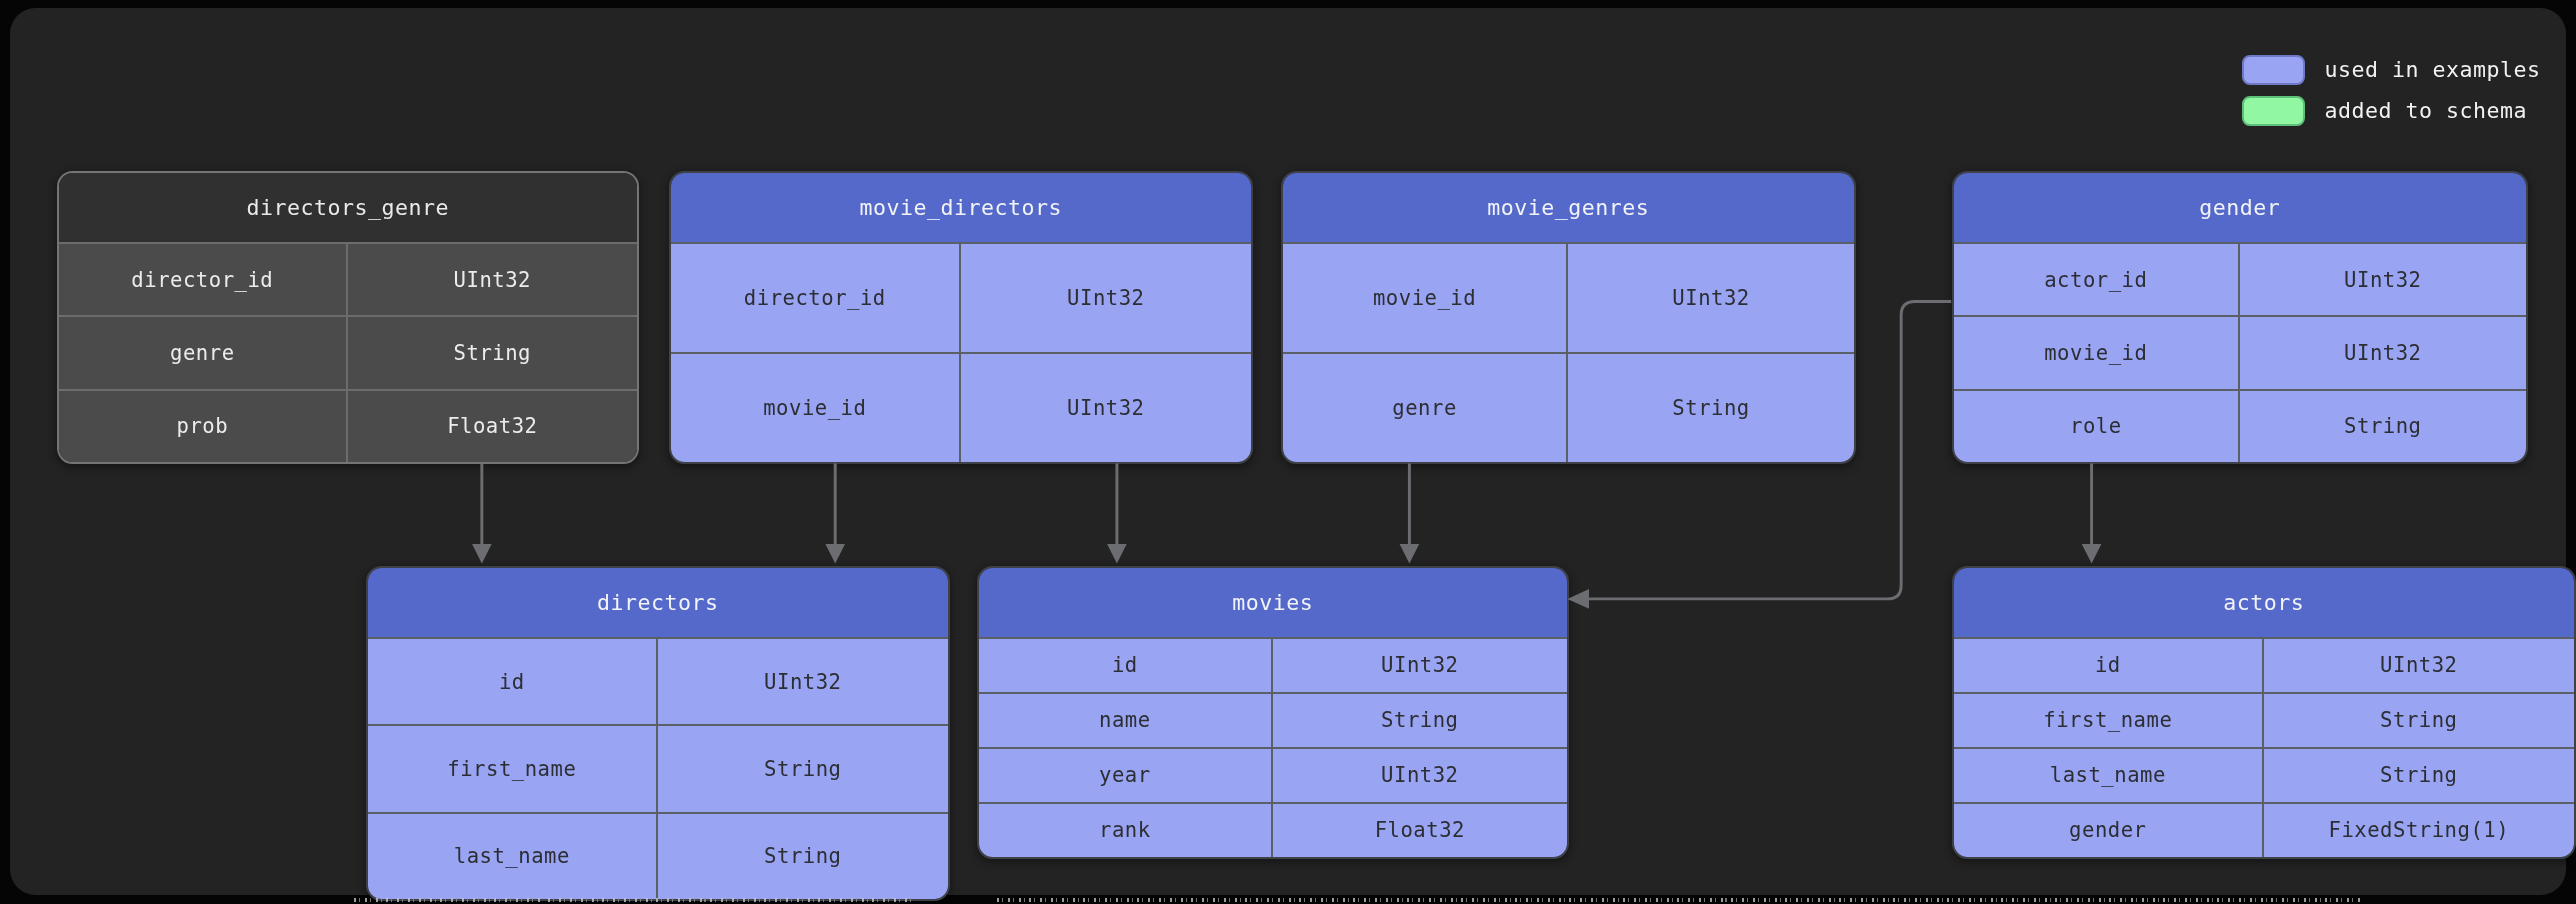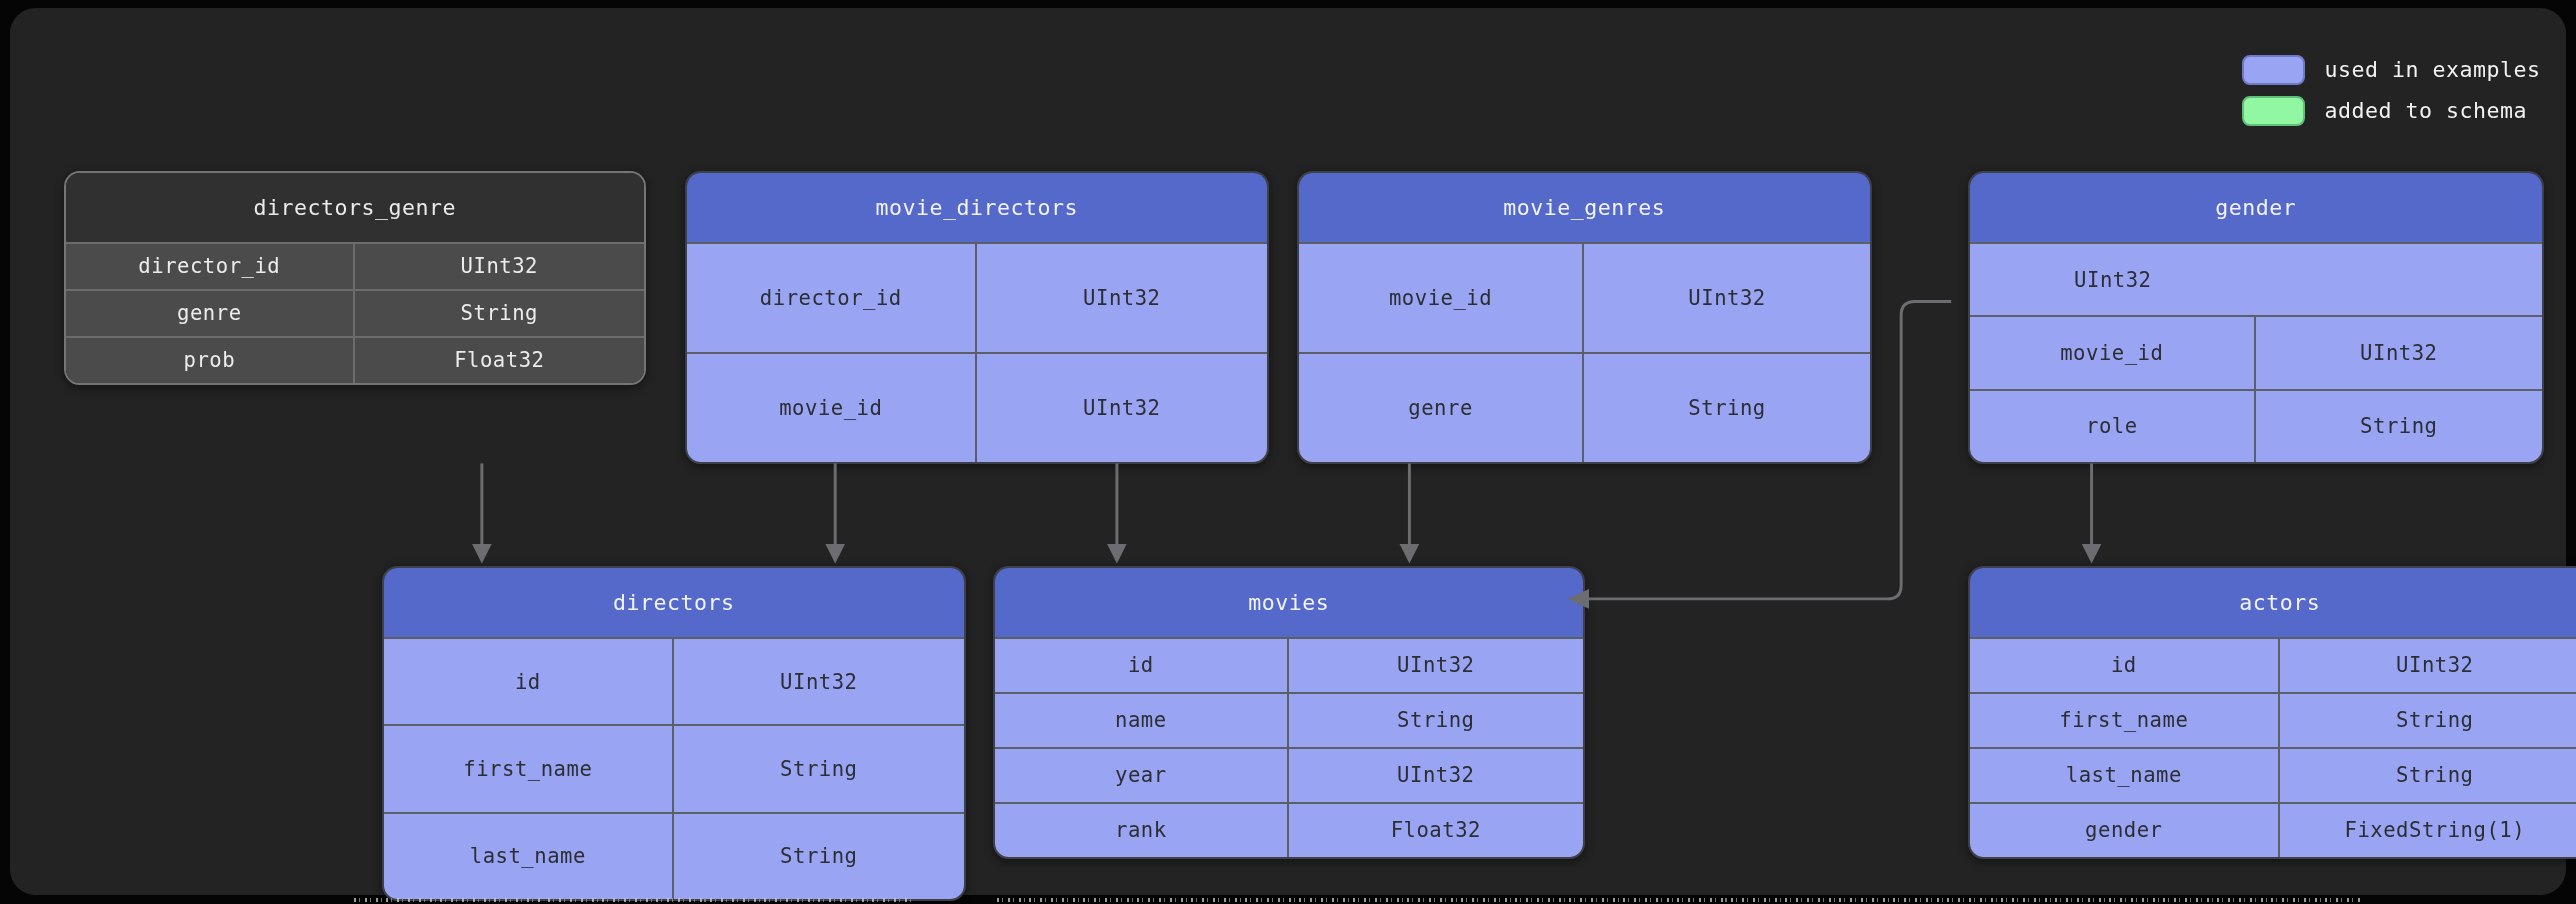--- a/index.html
+++ b/index.html
@@ -36,21 +36,21 @@
     flex:none;height:69px;display:flex;align-items:center;justify-content:center;
     font-size:21.6px;letter-spacing:0.5px;
   }
   .table .tbody{flex:1;display:flex;flex-direction:column;}
   .trow{flex:1;display:flex;}
   .cell{
     width:50%;box-sizing:border-box;display:flex;align-items:center;justify-content:center;
     font-size:20.6px;letter-spacing:0.5px;
   }
   
-  .table.blue{border:2px solid #3e4147;margin-left:16px;}
+  .table.blue{border:2px solid #3e4147;}
   .table.blue .thead{background:var(--blue-header);color:var(--text-light);border-bottom:2.9px solid var(--blue-divider);}
   .table.blue .trow{background:var(--blue-row);color:var(--text-dark);}
   .table.blue .trow + .trow{border-top:2.9px solid var(--blue-divider);}
   .table.blue .cell.name{border-right:2.9px solid var(--blue-divider);}
   .table.blue .trow.added{background:var(--green-row);}
   
   .table.muted{border:2px solid #757575;}
   .table.muted .thead{background:var(--muted-header);color:#eaeaea;border-bottom:2.9px solid var(--muted-divider);}
   .table.muted .trow{background:var(--muted-row);color:#ececec;}
   .table.muted .trow + .trow{border-top:2.9px solid var(--muted-divider);}
@@ -70,21 +70,21 @@
     position:absolute;top:898px;height:3.9px;opacity:.75;
     background:repeating-linear-gradient(90deg,#cfcfcf 0 2px,transparent 2px 4.9px,#9a9a9a 4.9px 5.9px,transparent 5.9px 10.8px);
   }
 </style>
 </head>
 <body>
 
 <div class="canvas">
 
   <div id="diagram">
-      <div class="table muted" style="left: 54px; top: 163px; width: 582px; height: 214px;">
+      <div class="table muted" style="left: 47px; top: 163px; width: 582px; height: 293px;">
         <div class="thead">directors_genre</div>
         <div class="tbody">
           <div class="trow">
             <div class="cell name">director_id</div>
             <div class="cell type">UInt32</div>
           </div>
           <div class="trow">
             <div class="cell name">genre</div>
             <div class="cell type">String</div>
           </div>
@@ -117,20 +117,21 @@
           <div class="trow">
             <div class="cell name">genre</div>
             <div class="cell type">String</div>
           </div>
         </div>
       </div>
       <div class="table blue" style="left: 1942px; top: 163px; width: 576px; height: 293px;">
         <div class="thead">gender</div>
         <div class="tbody">
           <div class="trow">
+            <div class="cell name">actor_id</div>
             <div class="cell type">UInt32</div>
           </div>
           <div class="trow">
             <div class="cell name">movie_id</div>
             <div class="cell type">UInt32</div>
           </div>
           <div class="trow">
             <div class="cell name">role</div>
             <div class="cell type">String</div>
           </div>

